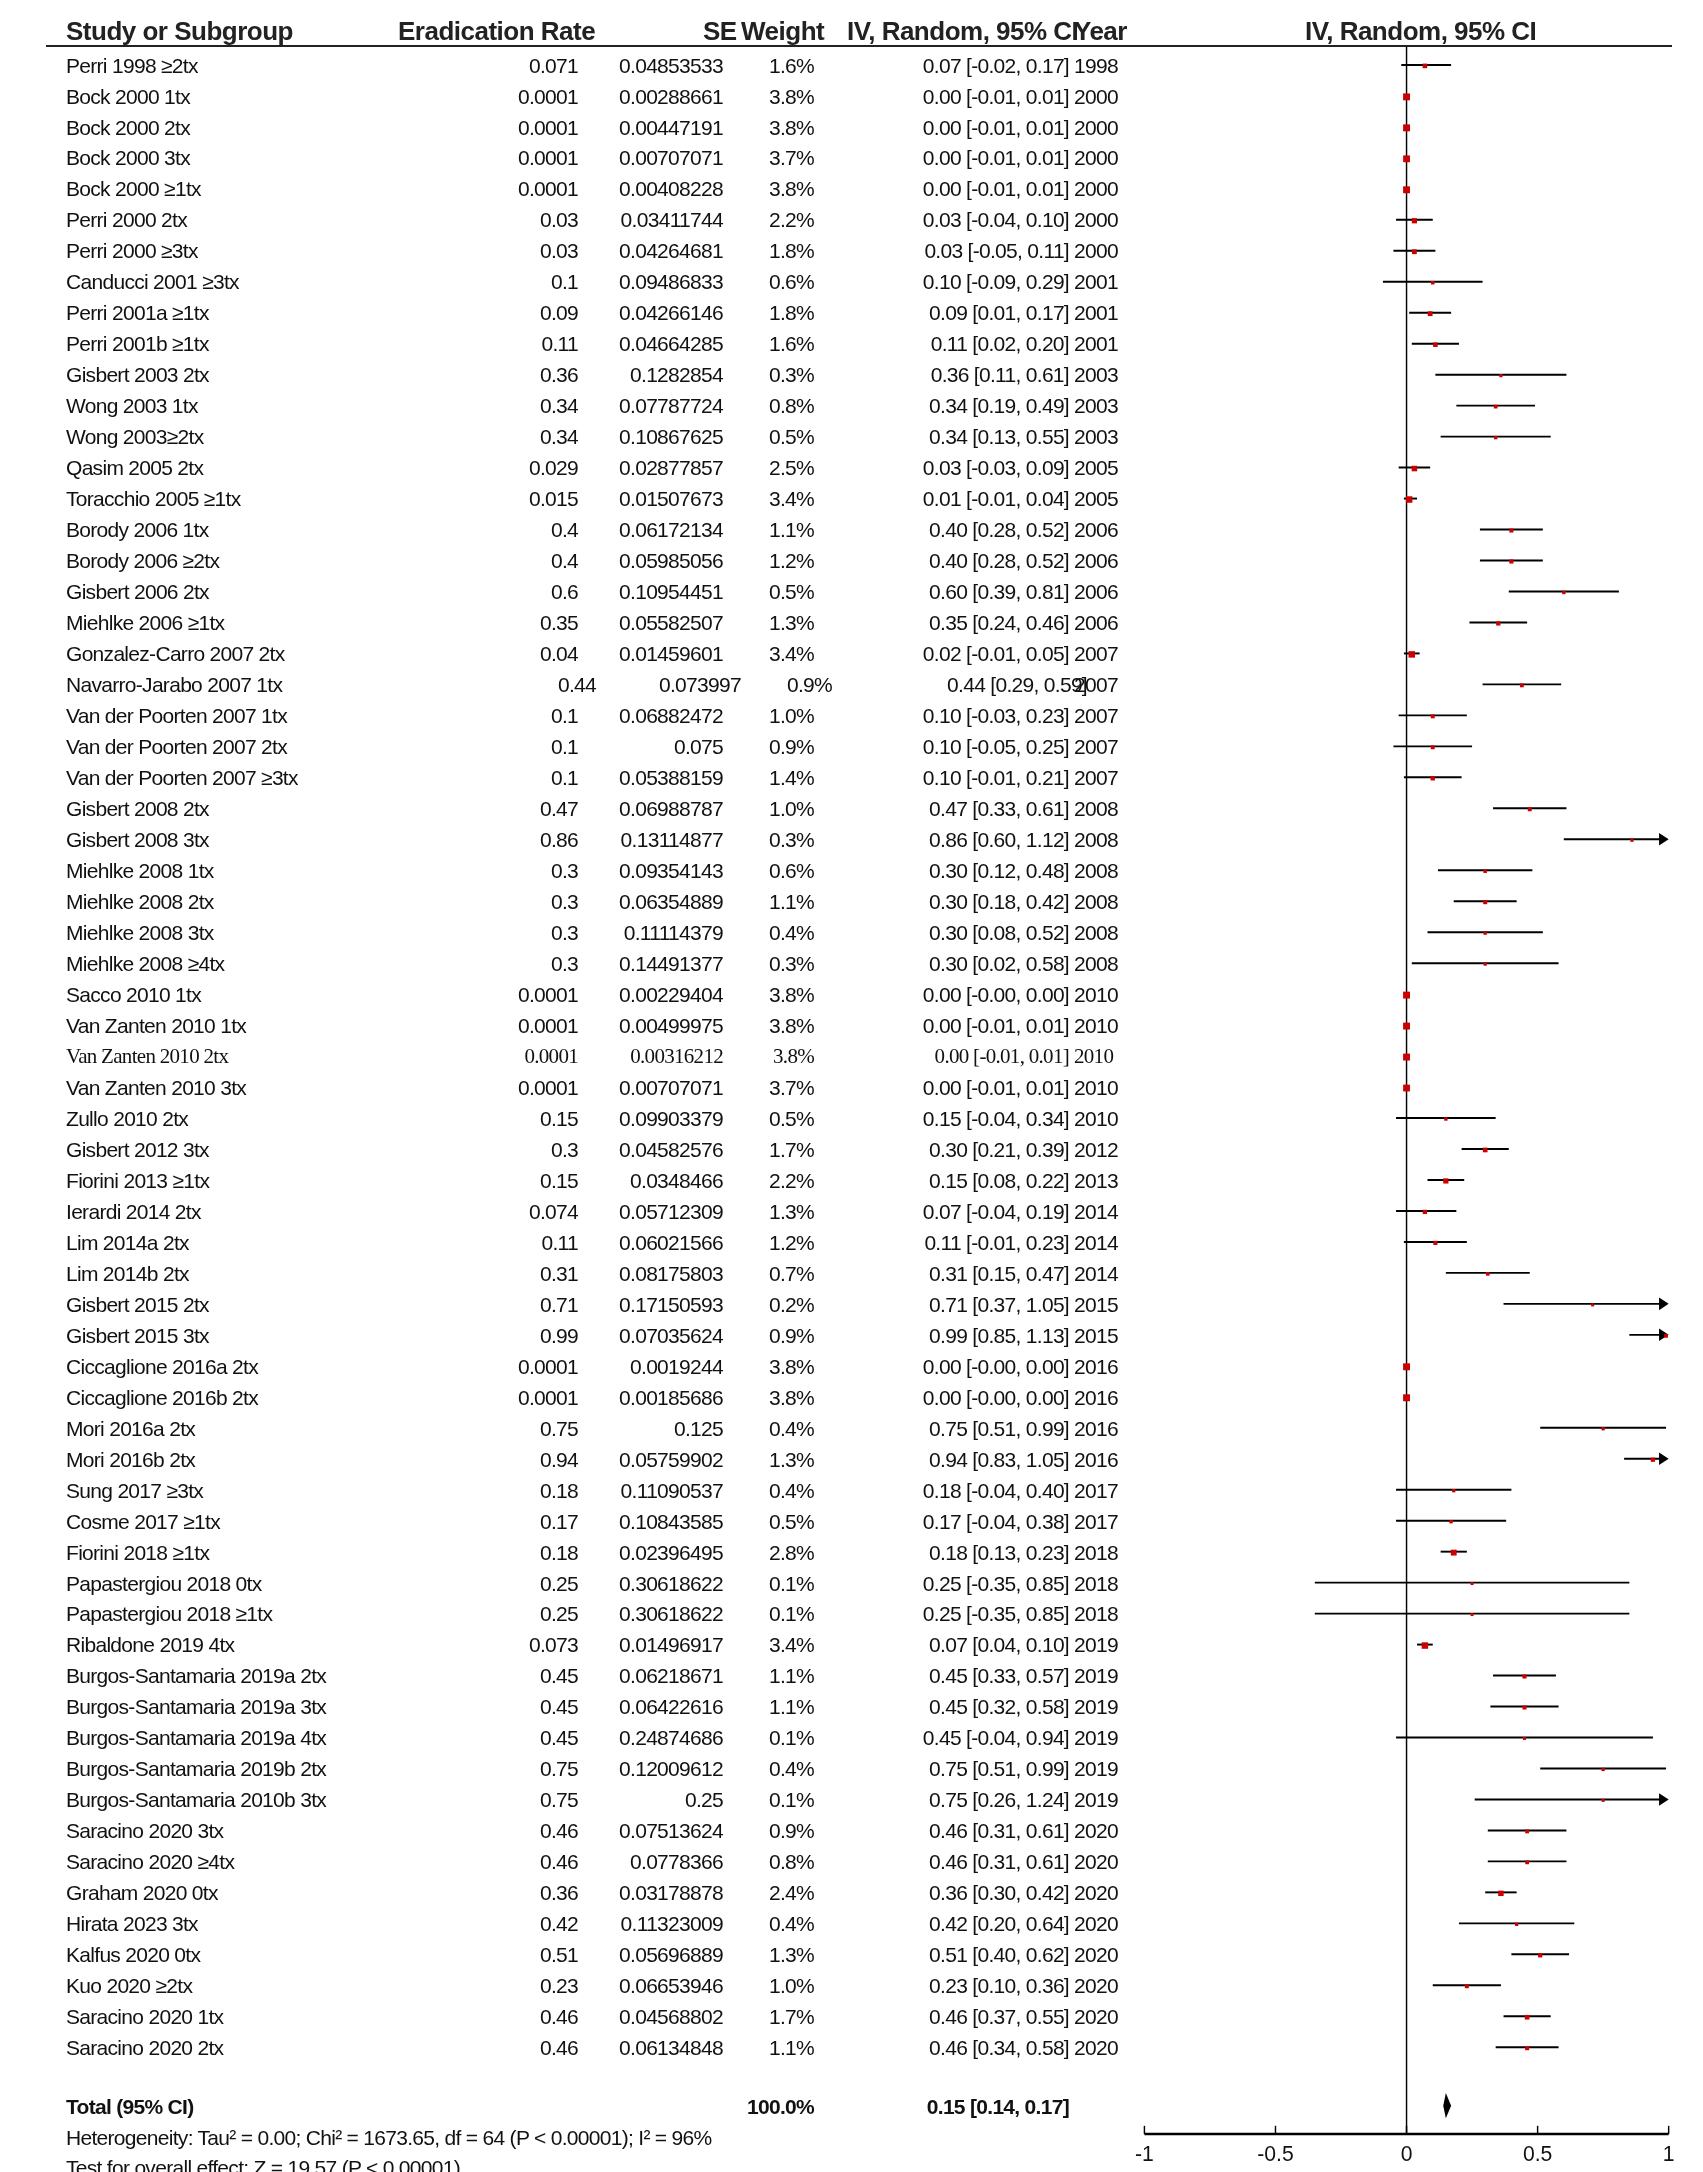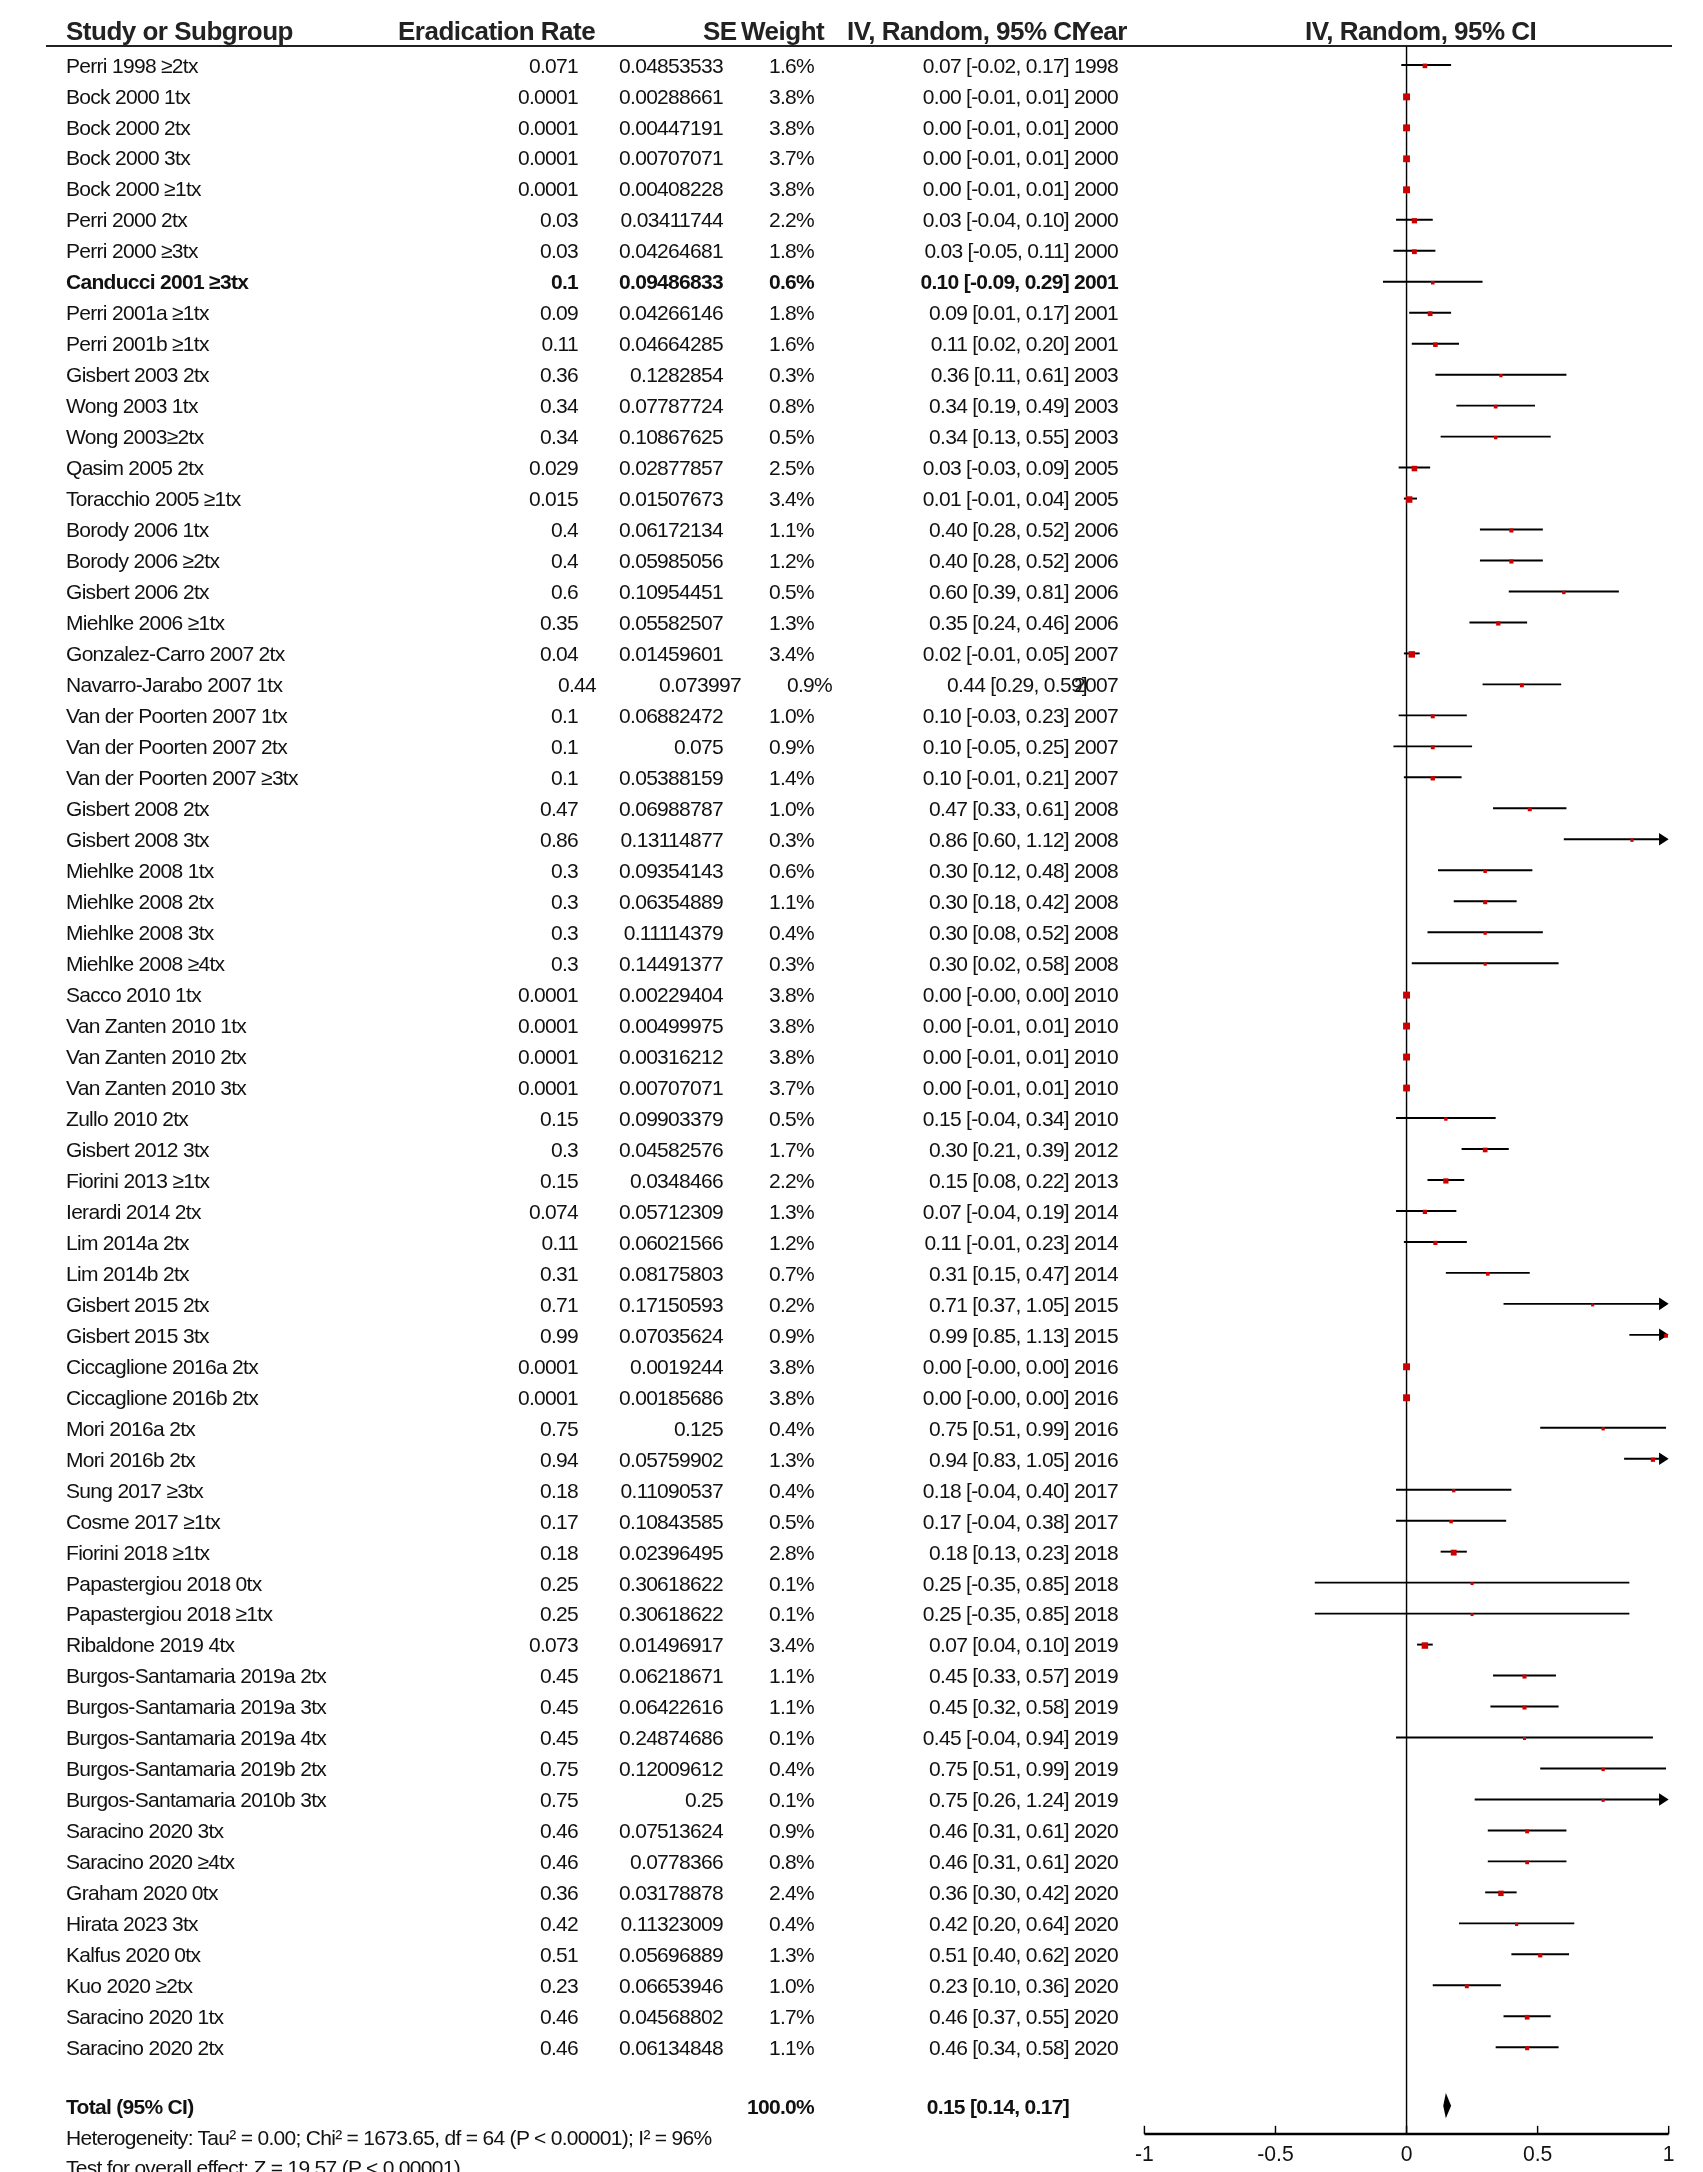--- a/index.html
+++ b/index.html
@@ -84,21 +84,21 @@
       <span class="c-yr">2000</span>
     </div>
     <div class="row" style="top: 235px;">
       <span class="c-study">Perri 2000 ≥3tx</span>
       <span class="c-rate">0.03</span>
       <span class="c-se">0.04264681</span>
       <span class="c-wt">1.8%</span>
       <span class="c-ci">0.03 [-0.05, 0.11]</span>
       <span class="c-yr">2000</span>
     </div>
-    <div class="row" style="top: 266px; font-weight: bold;">
+    <div class="row" style="top: 266px;">
       <span class="c-study">Canducci 2001 ≥3tx</span>
       <span class="c-rate">0.1</span>
       <span class="c-se">0.09486833</span>
       <span class="c-wt">0.6%</span>
       <span class="c-ci">0.10 [-0.09, 0.29]</span>
       <span class="c-yr">2001</span>
     </div>
     <div class="row" style="top: 297px;">
       <span class="c-study">Perri 2001a ≥1tx</span>
       <span class="c-rate">0.09</span>
@@ -284,21 +284,21 @@
       <span class="c-yr">2010</span>
     </div>
     <div class="row" style="top: 1010px;">
       <span class="c-study">Van Zanten 2010 1tx</span>
       <span class="c-rate">0.0001</span>
       <span class="c-se">0.00499975</span>
       <span class="c-wt">3.8%</span>
       <span class="c-ci">0.00 [-0.01, 0.01]</span>
       <span class="c-yr">2010</span>
     </div>
-    <div class="row" style="top: 1041px;">
+    <div class="row" style="top: 1041px; font-family: Liberation Serif, serif;">
       <span class="c-study">Van Zanten 2010 2tx</span>
       <span class="c-rate">0.0001</span>
       <span class="c-se">0.00316212</span>
       <span class="c-wt">3.8%</span>
       <span class="c-ci">0.00 [-0.01, 0.01]</span>
       <span class="c-yr">2010</span>
     </div>
     <div class="row" style="top: 1072px;">
       <span class="c-study">Van Zanten 2010 3tx</span>
       <span class="c-rate">0.0001</span>

